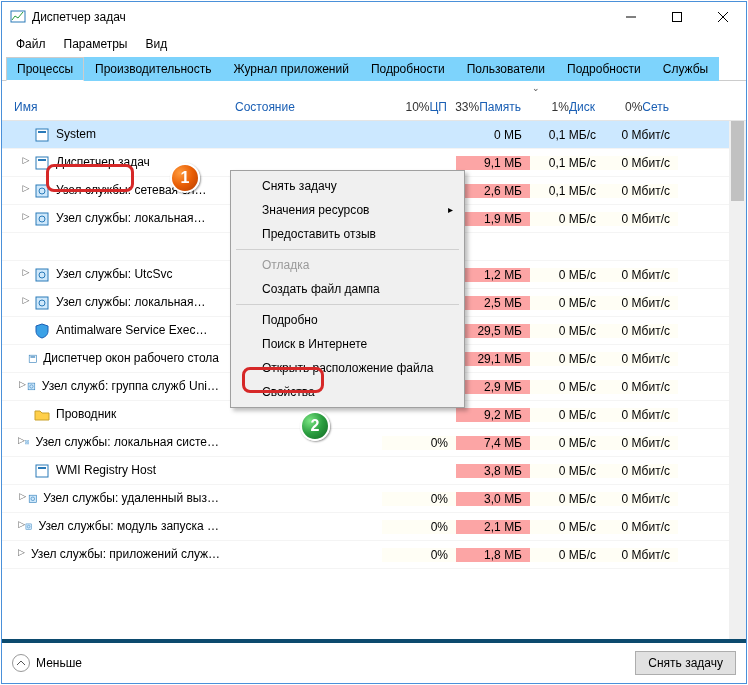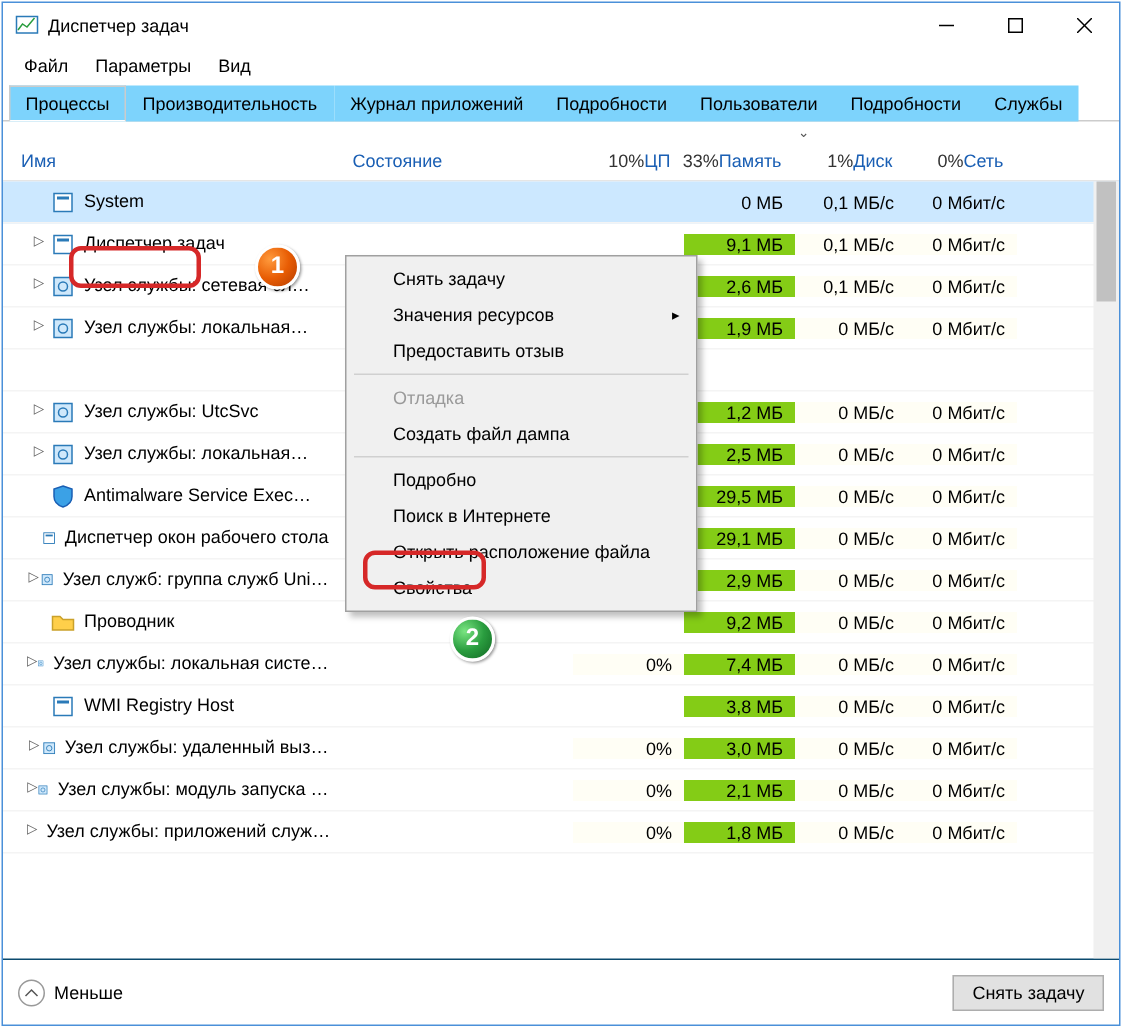--- a/index.html
+++ b/index.html
@@ -25,28 +25,28 @@
 .hcell.disk { position:relative; }
 .hcell.disk .chev { position:absolute; left:2px; top:2px; font-size:9px; color:#555; }
 .rows { position:relative; }
 .row { display:flex; height:28px; align-items:center; border-bottom:1px solid #f4f4f4; }
 .row.sel { background:#cce8ff; }
 .cell { padding:0 8px; overflow:hidden; white-space:nowrap; text-overflow:ellipsis; }
 .cell.name { width:225px; display:flex; align-items:flex-start; padding-left:16px; }
 .cell.state { width:155px; }
 .cell.num { width:74px; text-align:right; }
 .cell.cpu { background:#fffef5; }
-.cell.mem { background:#84cc16; }
+.cell.mem { background:#fca5a5; }
 .cell.disk { background:#fffef5; }
 .cell.net { background:#fffef5; }
 .expander { width:16px; display:inline-flex; justify-content:center; color:#666; font-size:9px; }
 .picon { width:16px; height:16px; margin-right:6px; display:inline-flex; align-items:center; justify-content:center; }
 .scrollbar { position:absolute; right:0; top:40px; bottom:0; width:17px; background:#f0f0f0; }
 .scrollbar .thumb { position:absolute; left:2px; right:2px; top:0; height:80px; background:#c1c1c1; }
-.footer { height:44px; border-top:1px solid #0c4a6e; display:flex; align-items:center; padding:0 10px; }
+.footer { height:44px; border-top:4px solid #0c4a6e; display:flex; align-items:center; padding:0 10px; }
 .less { display:flex; align-items:center; gap:6px; }
 .chev-up { width:18px; height:18px; border:1px solid #999; border-radius:50%; display:flex; align-items:center; justify-content:center; }
 .btn-end { margin-left:auto; padding:4px 12px; border:1px solid #adadad; background:#e1e1e1; }
 
 .ctxmenu { position:absolute; left:230px; top:170px; width:235px; background:#f0f0f0; border:1px solid #a0a0a0; box-shadow:3px 3px 4px rgba(0,0,0,0.25); padding:3px; z-index:10; }
 .ctxmenu .mi { padding:5px 24px 5px 28px; position:relative; }
 .ctxmenu .mi.disabled { color:#9a9a9a; }
 .ctxmenu .mi .arrow { position:absolute; right:8px; top:6px; font-size:10px; }
 .ctxmenu .sep { height:1px; background:#d0d0d0; margin:3px 2px; }
 

